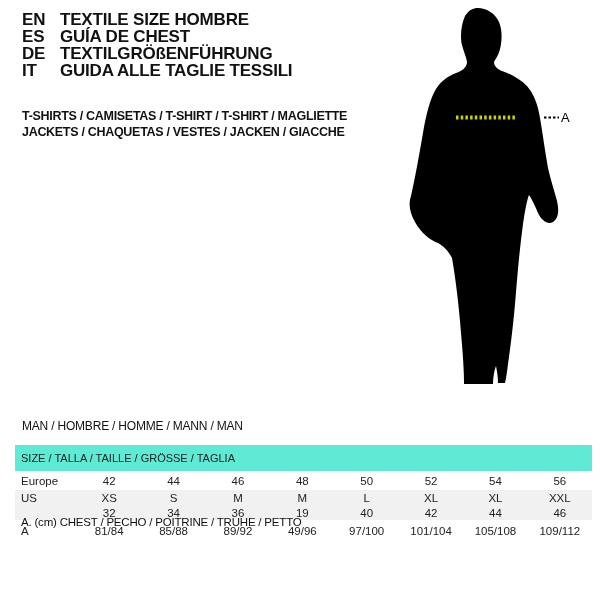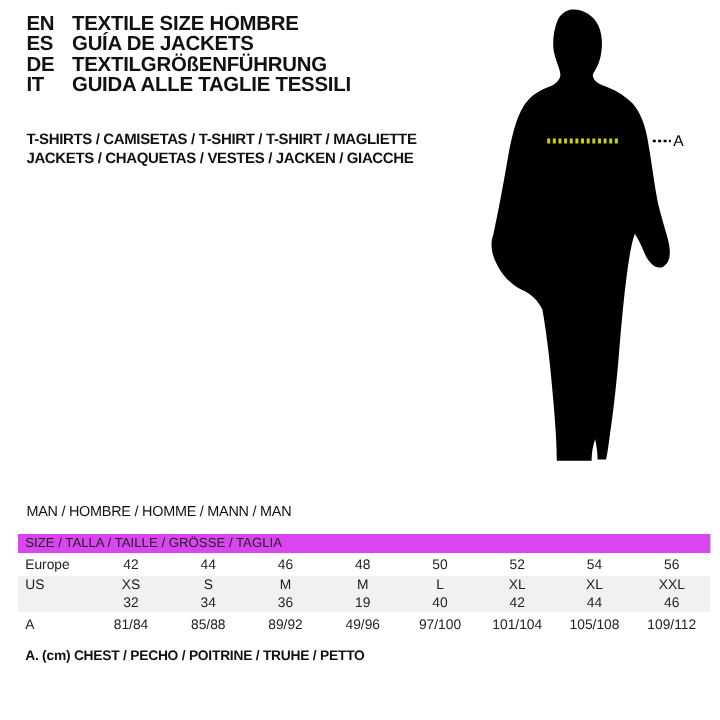--- a/index.html
+++ b/index.html
@@ -16,45 +16,45 @@
 
   
   .figure-svg{position:absolute;left:0;top:0;}
   .measure-label{position:absolute;left:561px;top:110px;font-size:13px;font-weight:400;color:#000;}
 
   
   .section-title{position:absolute;left:22px;top:419px;font-size:12px;font-weight:400;letter-spacing:-0.2px;text-align:right;}
 
   
   .size-table{position:absolute;left:15px;top:445px;width:577px;font-size:11.5px;color:#222;}
-  .t-header{height:16px;background:#d946ef;display:flex;align-items:center;padding-left:6px;font-size:11px;color:#222;}
+  .t-header{height:26px;background:#5eead4;display:flex;align-items:center;padding-left:6px;font-size:11px;color:#222;}
   .t-row{display:grid;grid-template-columns:62px repeat(8,1fr);align-items:center;}
   .t-row .t-label{padding-left:6px;text-align:left;}
   .t-row .t-cell{text-align:center;}
   .r1{height:19px;background:#ffffff;}
   .r2{height:15px;background:#f1f1f1;}
   .r3{height:15px;background:#f1f1f1;}
   .r4{height:22px;background:#ffffff;}
 
   
-  .footnote{position:absolute;left:21px;top:541px;font-size:11.5px;font-weight:700;letter-spacing:-0.2px;}
+  .footnote{position:absolute;left:21px;top:516px;font-size:11.5px;font-weight:400;letter-spacing:-0.2px;}
 </style>
 </head>
 <body>
 
 <div class="page">
 
   <div class="lang-list">
     <div class="lang-row">
       <span class="lang-code">EN</span>
       <span class="lang-label">TEXTILE SIZE HOMBRE</span>
     </div>
     <div class="lang-row">
       <span class="lang-code">ES</span>
-      <span class="lang-label">GUÍA DE JACKETS</span>
+      <span class="lang-label">GUÍA DE CHEST</span>
     </div>
     <div class="lang-row">
       <span class="lang-code">DE</span>
       <span class="lang-label">TEXTILGRÖßENFÜHRUNG</span>
     </div>
     <div class="lang-row">
       <span class="lang-code">IT</span>
       <span class="lang-label">GUIDA ALLE TAGLIE TESSILI</span>
     </div>
   </div>

